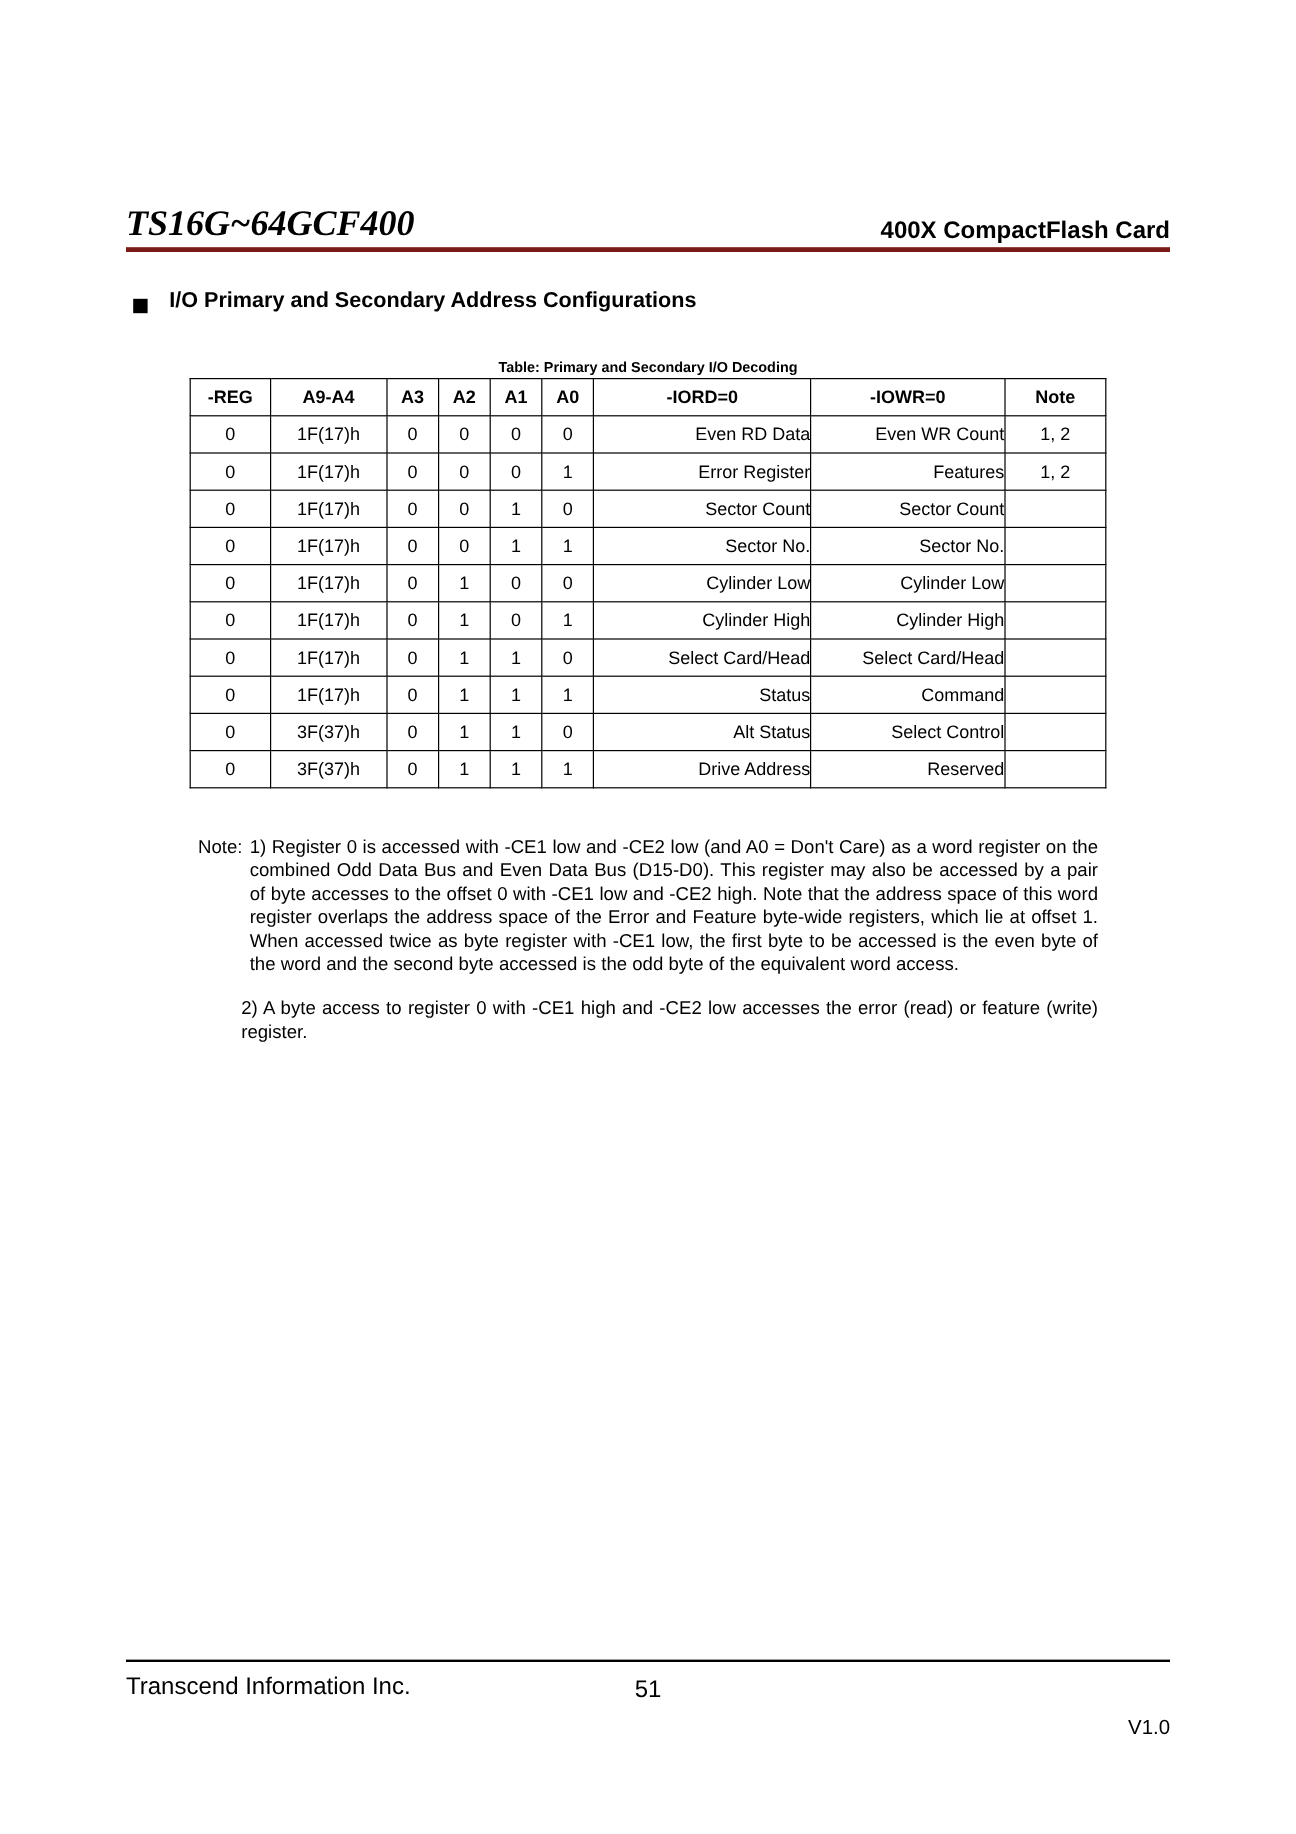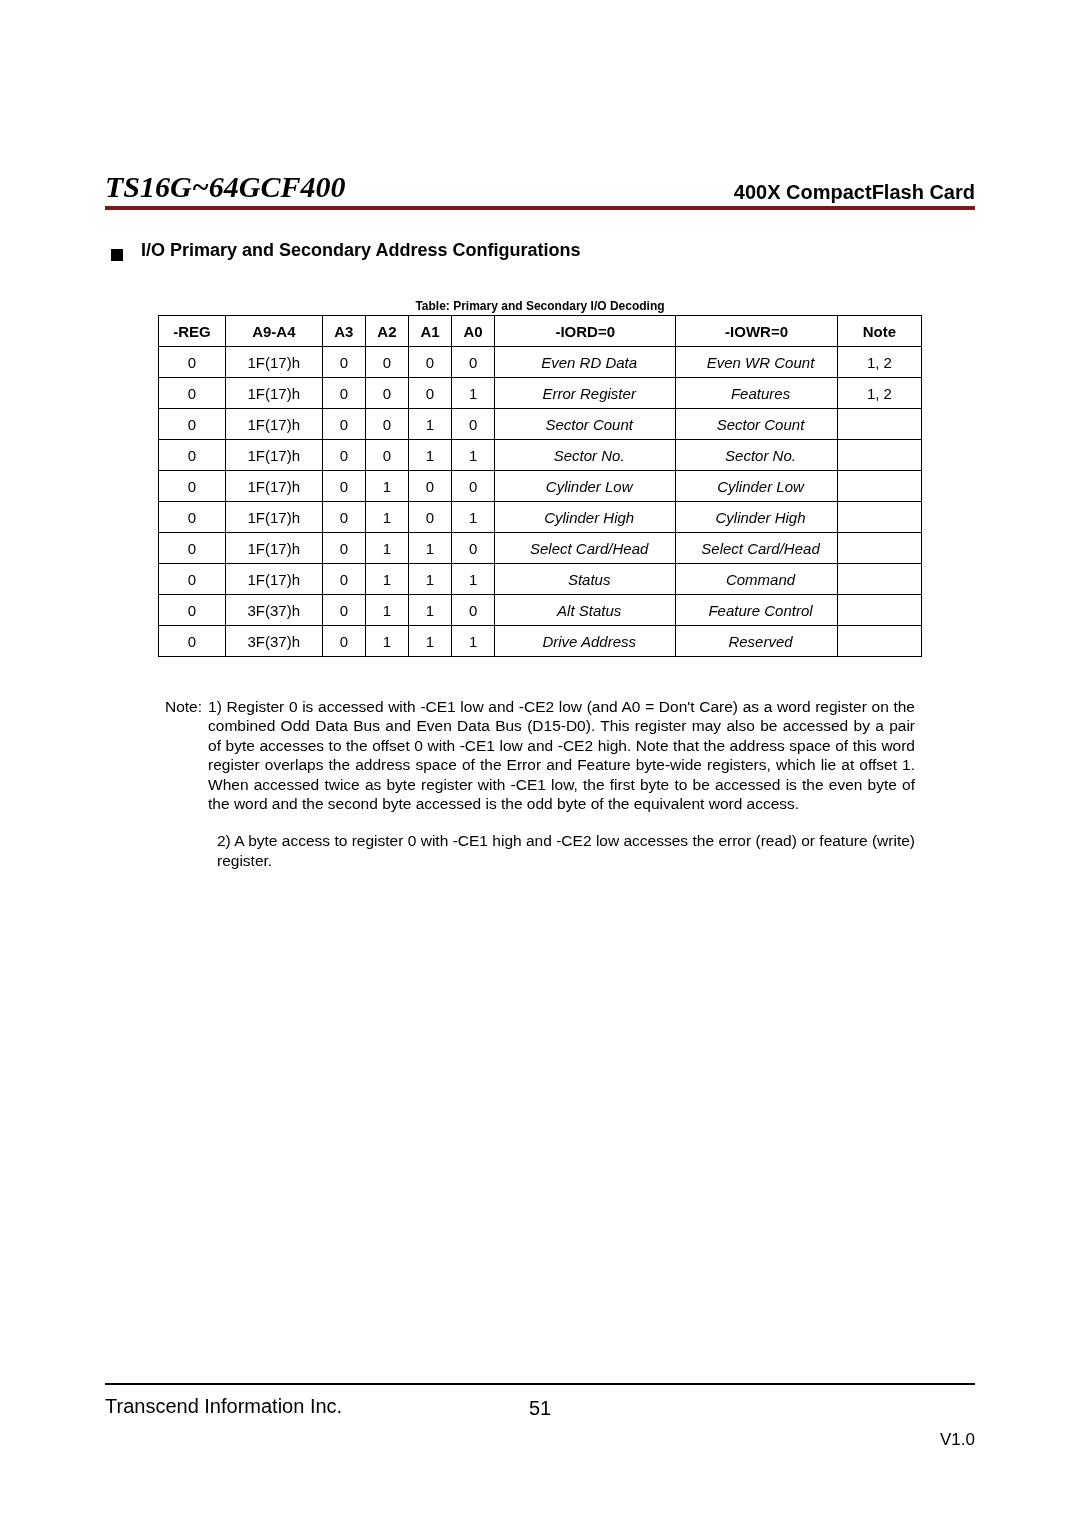--- a/index.html
+++ b/index.html
@@ -72,21 +72,21 @@
   table.io th, table.io td {
     border: 1.4px solid #000;
     padding: 5px 0 5px 0;
     height: 20px;
   }
   table.io th {
     font-weight: bold;
     text-align: center;
   }
   table.io td.center { text-align: center; }
-  table.io td.left { text-align: center; padding-left: 8px; font-style: italic; }
+  table.io td.left { text-align: right; padding-left: 8px; }
   col.c-reg  { width: 62px; }
   col.c-a94  { width: 90px; }
   col.c-a    { width: 40px; }
   col.c-rd   { width: 168px; }
   col.c-wr   { width: 150px; }
   col.c-note { width: 78px; }
   .note-block {
     margin: 40px 60px 0 60px;
     font-size: 15.5px;
     line-height: 1.25;
@@ -98,21 +98,21 @@
   .note-block .label {
     white-space: nowrap;
     padding-right: 6px;
   }
   .note-block .body {
     flex: 1;
     text-align: justify;
   }
   .note2 {
     margin-top: 18px;
-    margin-left: 52px;
+    margin-left: 36px;
     text-align: justify;
   }
   .footer {
     position: absolute;
     left: 105px;
     right: 105px;
     bottom: 110px;
     border-top: 2px solid #000;
     padding-top: 10px;
     display: flex;
@@ -261,21 +261,21 @@
           <td class="center"></td>
         </tr>
         <tr>
           <td class="center">0</td>
           <td class="center">3F(37)h</td>
           <td class="center">0</td>
           <td class="center">1</td>
           <td class="center">1</td>
           <td class="center">0</td>
           <td class="left">Alt Status</td>
-          <td class="left">Feature Control</td>
+          <td class="left">Select Control</td>
           <td class="center"></td>
         </tr>
         <tr>
           <td class="center">0</td>
           <td class="center">3F(37)h</td>
           <td class="center">0</td>
           <td class="center">1</td>
           <td class="center">1</td>
           <td class="center">1</td>
           <td class="left">Drive Address</td>

